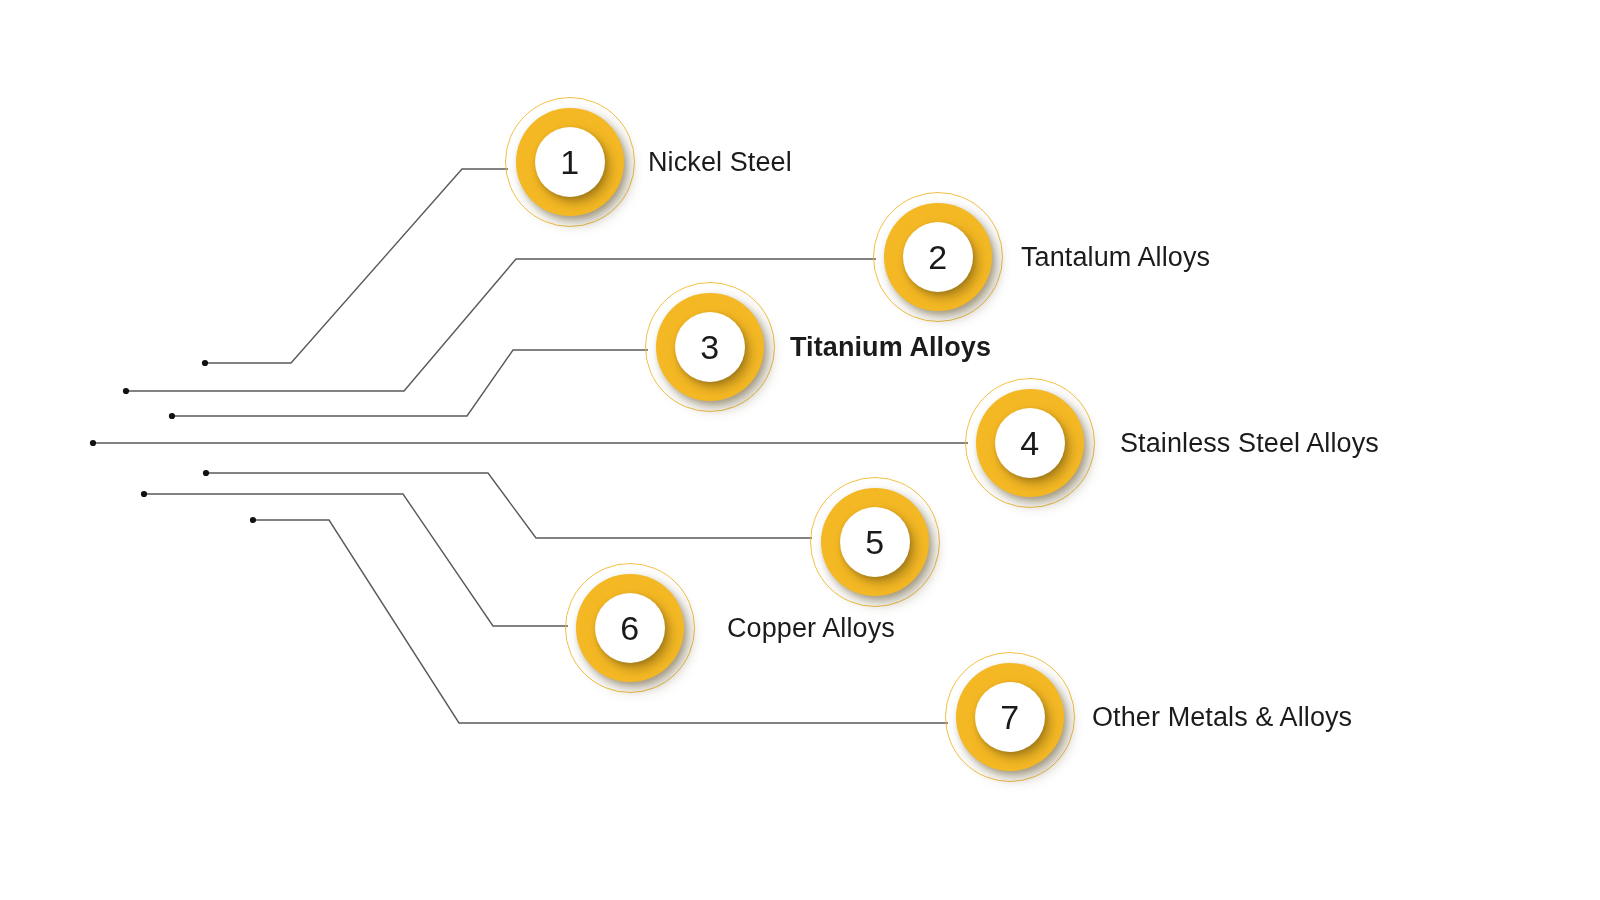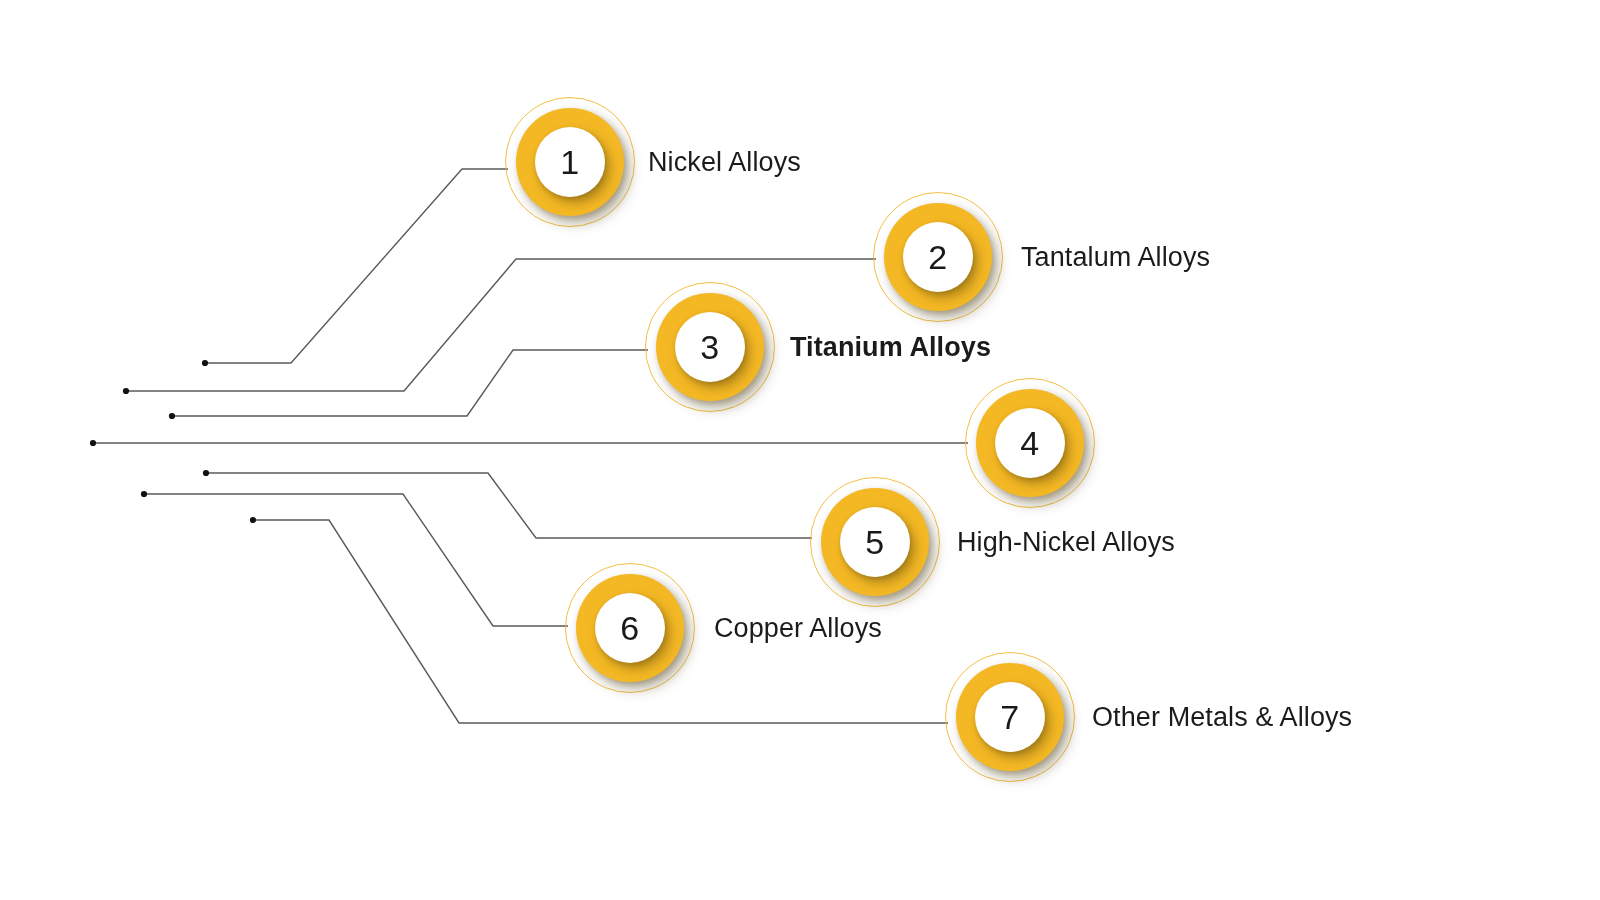--- a/index.html
+++ b/index.html
@@ -129,21 +129,21 @@
 
   <div id="nodes">
       <div class="node" style="left: 505px; top: 97px;">
         <div class="badge">
           <div class="ring-outer"></div>
           <div class="ring-thick"></div>
           <div class="disc">
             <span class="num">1</span>
           </div>
         </div>
-        <span class="label" style="margin-left: 13px;">Nickel Alloys</span>
+        <span class="label" style="margin-left: 13px;">Nickel Steel</span>
       </div>
       <div class="node" style="left: 873px; top: 192px;">
         <div class="badge">
           <div class="ring-outer"></div>
           <div class="ring-thick"></div>
           <div class="disc">
             <span class="num">2</span>
           </div>
         </div>
         <span class="label" style="margin-left: 18px;">Tantalum Alloys</span>
@@ -159,40 +159,40 @@
         <span class="label" style="margin-left: 15px; font-weight: bold;">Titanium Alloys</span>
       </div>
       <div class="node" style="left: 965px; top: 378px;">
         <div class="badge">
           <div class="ring-outer"></div>
           <div class="ring-thick"></div>
           <div class="disc">
             <span class="num">4</span>
           </div>
         </div>
+        <span class="label" style="margin-left: 25px;">Stainless Steel Alloys</span>
       </div>
       <div class="node" style="left: 810px; top: 477px;">
         <div class="badge">
           <div class="ring-outer"></div>
           <div class="ring-thick"></div>
           <div class="disc">
             <span class="num">5</span>
           </div>
         </div>
-        <span class="label" style="margin-left: 17px;">High-Nickel Alloys</span>
       </div>
       <div class="node" style="left: 565px; top: 563px;">
         <div class="badge">
           <div class="ring-outer"></div>
           <div class="ring-thick"></div>
           <div class="disc">
             <span class="num">6</span>
           </div>
         </div>
-        <span class="label" style="margin-left: 19px;">Copper Alloys</span>
+        <span class="label" style="margin-left: 32px;">Copper Alloys</span>
       </div>
       <div class="node" style="left: 945px; top: 652px;">
         <div class="badge">
           <div class="ring-outer"></div>
           <div class="ring-thick"></div>
           <div class="disc">
             <span class="num">7</span>
           </div>
         </div>
         <span class="label" style="margin-left: 17px;">Other Metals &amp; Alloys</span>

